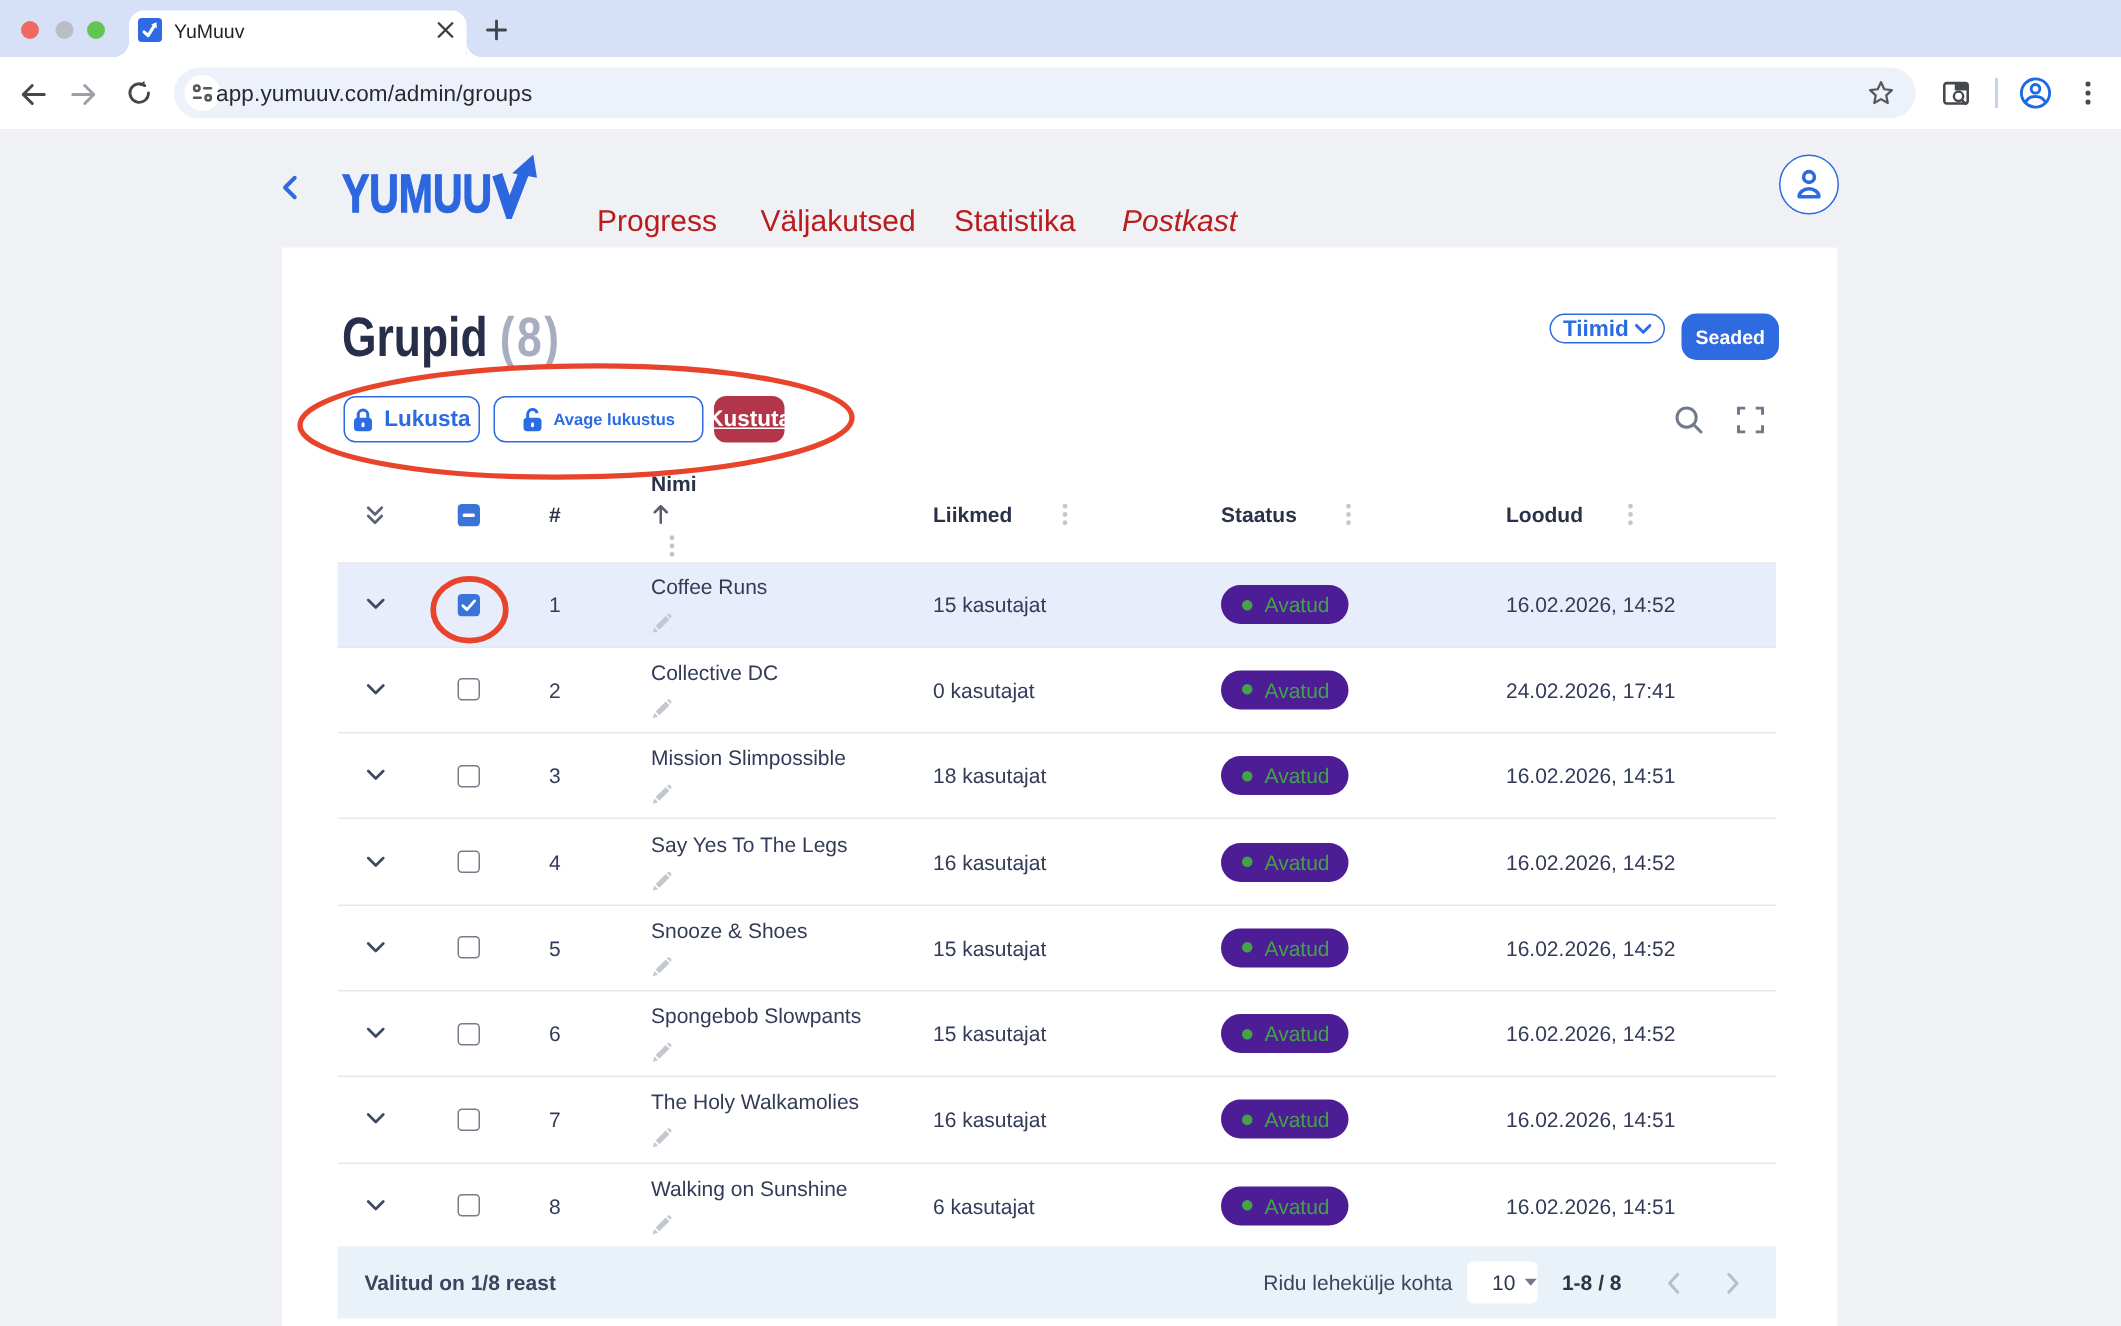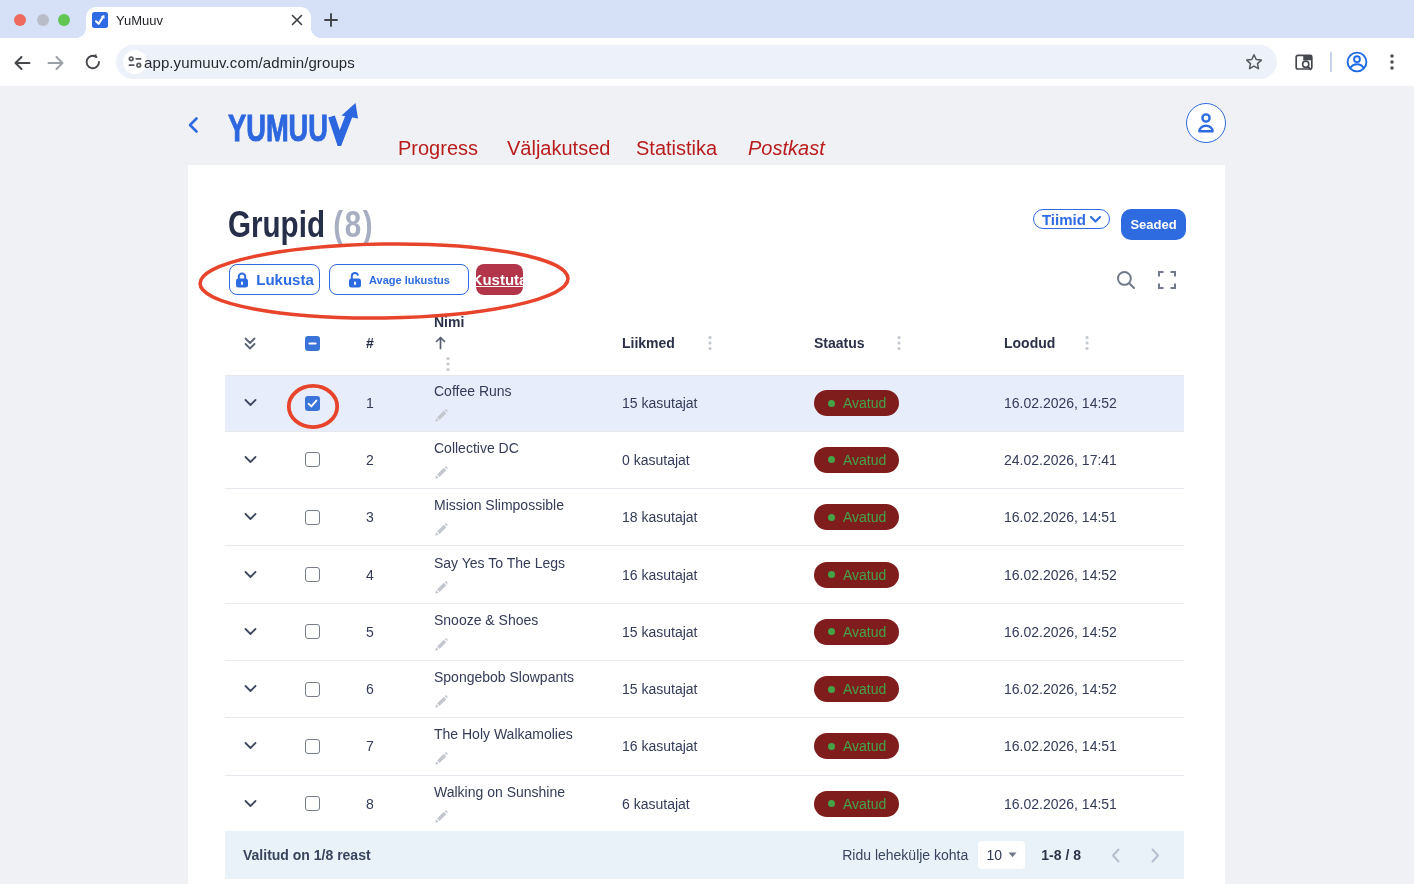--- a/index.html
+++ b/index.html
@@ -37,21 +37,21 @@
 .trow.hdr { height:52px; font-weight:bold; color:#2a3149; border-bottom:none; }
 .trow.sel { background:#e8edfb; border-top:1px solid #e7e8ee;}
 .c1 { width:50px; display:flex; justify-content:center; }
 .c2 { width:75px; display:flex; justify-content:center; }
 .c3 { width:68px; padding-left:16px; }
 .c4 { width:188px; padding-left:16px; display:flex; align-items:flex-start; gap:9px;flex-direction:column;}
 .c5 { width:190px; padding-left:16px; }
 .c6 { width:190px; padding-left:18px; }
 .c7 { width:198px; padding-left:18px; }
 .cbx { width:15px; height:15px; border:1.5px solid #767d89; border-radius:3px; background:#fff; }
-.pill { width:85px; height:26px; border-radius:13px; background:#7f1d1d; display:flex; align-items:center; color:#44a248; font-size:14px; }
+.pill { width:85px; height:26px; border-radius:13px; background:#4c1d95; display:flex; align-items:center; color:#44a248; font-size:14px; }
 .pill .dot { width:7px; height:7px; border-radius:50%; background:#44a248; margin:0 8px 0 14px; }
 #pagebar { left:225px; top:831px; width:959px; height:48px; background:#e9f2f9; display:flex; align-items:center; font-size:14px; color:#39445e; }
 .hicon { display:flex; align-items:center; }
 </style>
 </head>
 <body>
 
 <div class="abs" id="tabstrip"></div>
 <div class="abs tl" style="left:14px; background:#ee6a5f;"></div>
 <div class="abs tl" style="left:37px; background:#b9bdc8;"></div>
@@ -388,21 +388,21 @@
     <div class="c6">
         <div class="pill"><div class="dot"></div>Avatud</div>
       </div>
     <div class="c7">16.02.2026, 14:51</div>
   </div>
   </div>
 
 <div class="abs" id="pagebar">
   <div style="margin-left:18px;font-weight:bold;">Valitud on 1/8 reast</div>
   <div style="margin-left:auto;">Ridu lehekülje kohta</div>
-  <div style="margin-left:10px; width:47px; height:28px; background:#fff; border-radius:4px; display:flex; align-items:center; justify-content:center; gap:6px; color:#2f3950;">10 <svg width="9" height="5.5" viewBox="0 0 9 5.5">
+  <div style="margin-left:10px; width:47px; height:28px; background:#fff; border-radius:4px; display:flex; align-items:center; justify-content:flex-end; gap:6px; color:#2f3950;">10 <svg width="9" height="5.5" viewBox="0 0 9 5.5">
         <path d="M0.5 0.5 L8.5 0.5 L4.5 5.2 Z" fill="#707889"></path>
       </svg></div>
   <div style="margin-left:16px; font-weight:bold; color:#2b3449;">1-8 / 8</div>
   <svg style="margin-left:30px;" width="9" height="15" viewBox="0 0 9 15">
       <path d="M7.5 1.5 L2 7.5 L7.5 13.5" stroke="#b6bfce" stroke-width="2" fill="none" stroke-linecap="round" stroke-linejoin="round"></path>
     </svg>
   <svg style="margin-left:31px; margin-right:24px;" width="9" height="15" viewBox="0 0 9 15">
       <path d="M1.5 1.5 L7 7.5 L1.5 13.5" stroke="#b6bfce" stroke-width="2" fill="none" stroke-linecap="round" stroke-linejoin="round"></path>
     </svg>
 </div>

